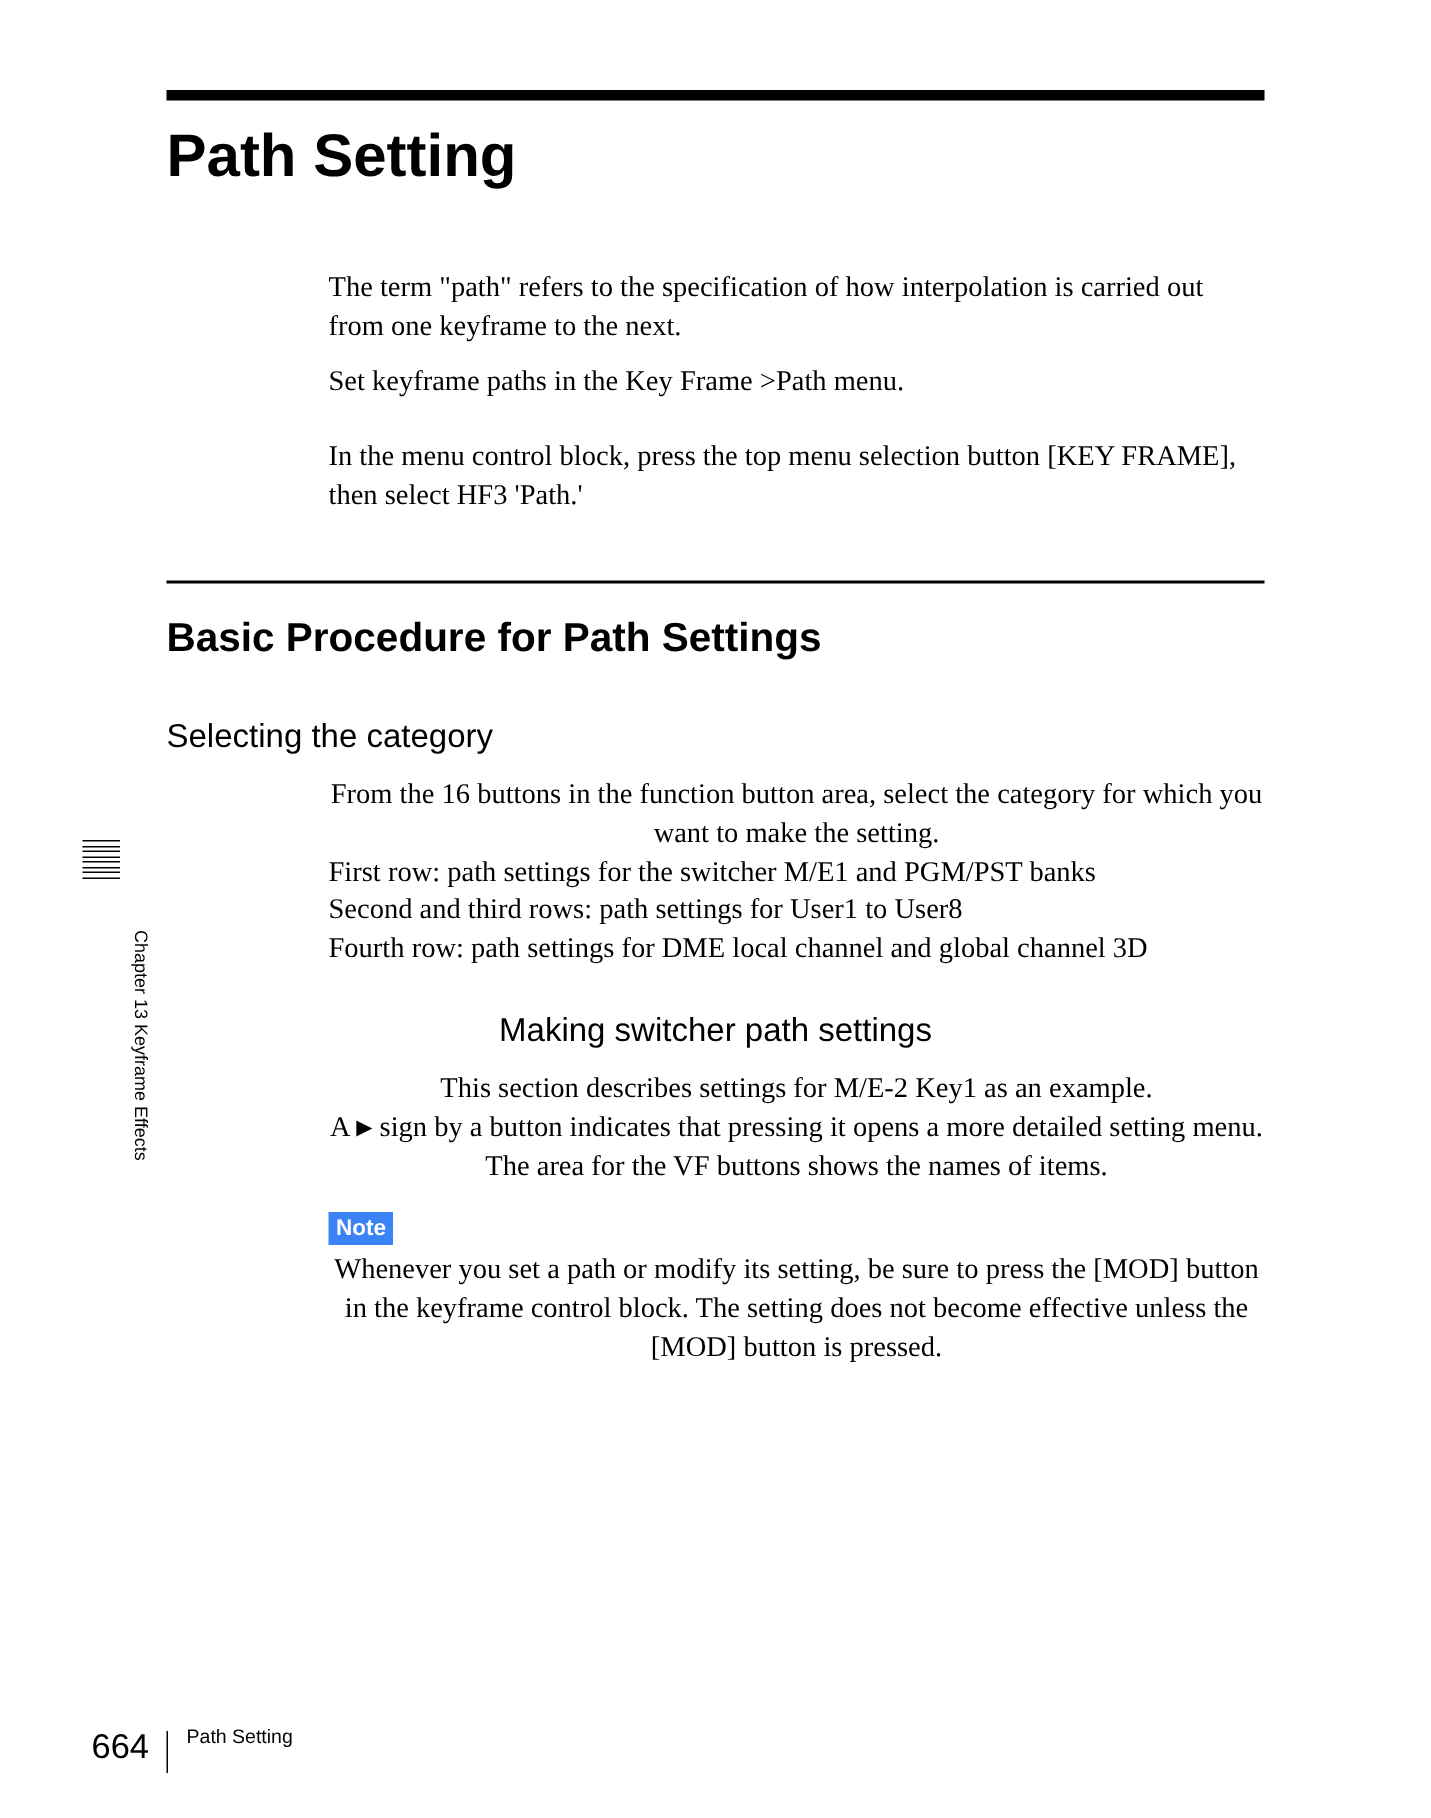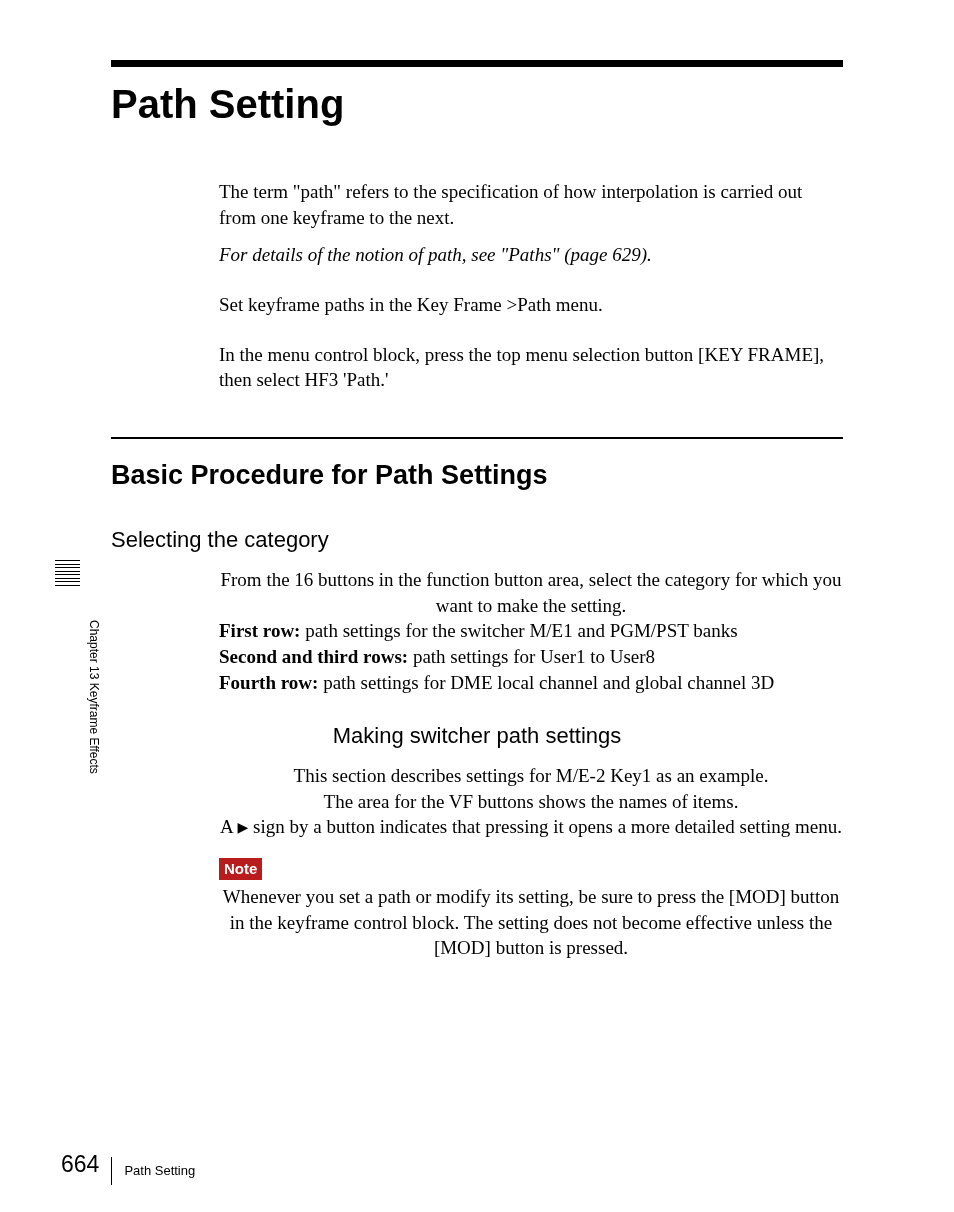--- a/index.html
+++ b/index.html
@@ -72,21 +72,21 @@
       margin-left: 108px;
     }
     .row-line {
       margin-bottom: 0;
     }
     .row-indent {
       margin-left: 32px;
     }
     .note-badge {
       display: inline-block;
-      background: #b91c1c;
+      background: #3b82f6;
       color: #fff;
       font-family: Arial, Helvetica, sans-serif;
       font-size: 15px;
       font-weight: bold;
       padding: 1px 5px;
       margin-left: 108px;
       margin-top: 18px;
       margin-bottom: 4px;
     }
     .triangle {
@@ -118,21 +118,21 @@
       font-size: 12px;
       writing-mode: vertical-rl;
       text-orientation: mixed;
       margin-top: 60px;
     }
     .footer {
       position: absolute;
       left: 61px;
       bottom: 32px;
       display: flex;
-      align-items: flex-end;
+      align-items: flex-start;
       gap: 0;
     }
     .page-number {
       font-family: Arial, Helvetica, sans-serif;
       font-size: 23px;
     }
     .footer-divider {
       display: inline-block;
       width: 1px;
       height: 28px;
@@ -147,21 +147,21 @@
     }
     .block {
       margin-bottom: 0;
       text-align: center;
     }
     .section-gap {
       margin-top: 26px;
       text-align: center;
     }
     .inline-bold {
-      font-weight: bold;
+      font-weight: normal;
     }
   </style>
 </head>
 <body>
 
 <div class="side-tab">
   <div class="side-lines">
     <div class="side-line"></div>
     <div class="side-line"></div>
     <div class="side-line"></div>
@@ -172,42 +172,41 @@
     <div class="side-line"></div>
   </div>
   <div class="side-text">Chapter 13  Keyframe Effects</div>
 </div>
 
 <div class="page-content">
   <div class="black-bar"></div>
   <h1 class="main-title">Path Setting</h1>
 
   <p class="body-text">The term "path" refers to the specification of how interpolation is carried out from one keyframe to the next.</p>
-  <p class="italic">For details of the notion of path, see "Paths" (page 629).</p>
   <p class="body-text">Set keyframe paths in the Key Frame &gt;Path menu.</p>
 
   <div class="spacer-small"></div>
 
   <p class="body-text">In the menu control block, press the top menu selection button [KEY FRAME], then select HF3 'Path.'</p>
 
   <div class="section-rule"></div>
   <h2 class="section-title">Basic Procedure for Path Settings</h2>
 
   <h3 class="subsection-title">Selecting the category</h3>
   <p class="body-text block">From the 16 buttons in the function button area, select the category for which you want to make the setting.</p>
   <div class="row-block">
     <div class="row-line"><span class="inline-bold">First row:</span><span> path settings for the switcher M/E1 and PGM/PST banks</span></div>
     <div class="row-line"><span class="inline-bold">Second and third rows:</span><span> path settings for User1 to User8</span></div>
     <div class="row-line"><span class="inline-bold">Fourth row:</span><span> path settings for DME local channel and global channel 3D</span></div>
   </div>
 
   <h3 class="subsection-title section-gap">Making switcher path settings</h3>
   <p class="body-text block">This section describes settings for M/E-2 Key1 as an example.</p>
+  <p class="body-text block"><span>A </span><span class="triangle">▶</span><span> sign by a button indicates that pressing it opens a more detailed setting menu.</span></p>
   <p class="body-text block">The area for the VF buttons shows the names of items.</p>
-  <p class="body-text block"><span>A </span><span class="triangle">▶</span><span> sign by a button indicates that pressing it opens a more detailed setting menu.</span></p>
 
   <div class="note-badge">Note</div>
   <p class="body-text block">Whenever you set a path or modify its setting, be sure to press the [MOD] button in the keyframe control block. The setting does not become effective unless the [MOD] button is pressed.</p>
 </div>
 
 <div class="footer">
   <span class="page-number">664</span>
   <span class="footer-divider"></span>
   <span class="footer-text">Path Setting</span>
 </div>

